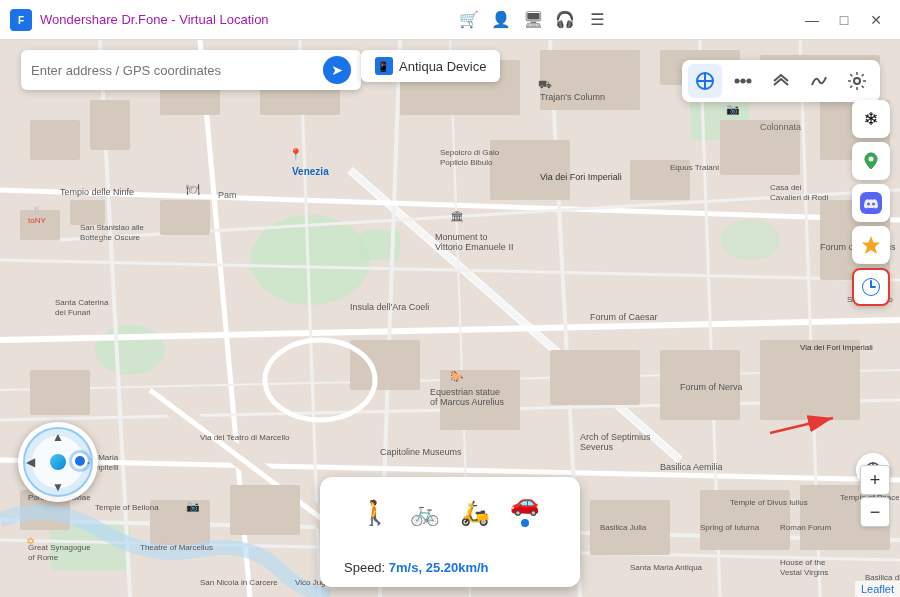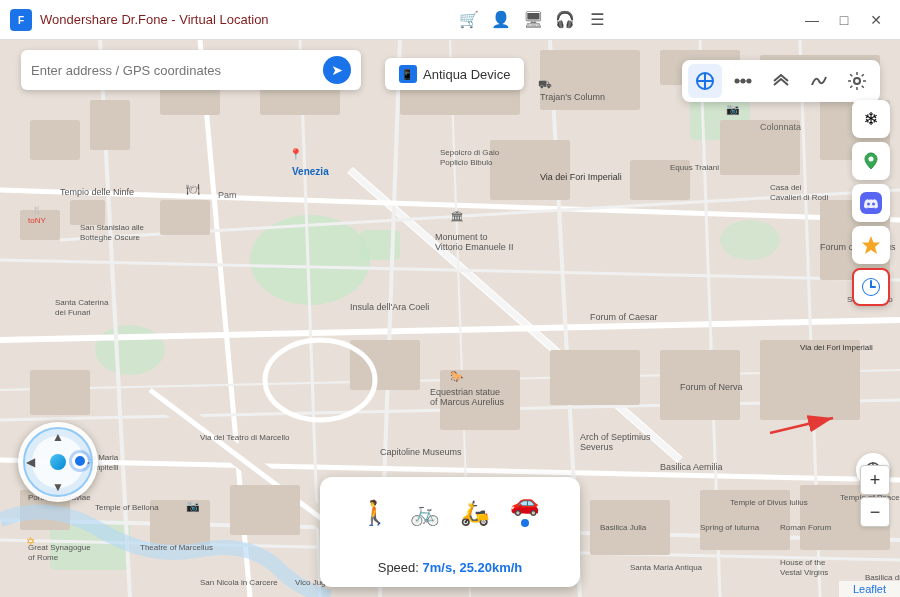--- a/index.html
+++ b/index.html
@@ -6,39 +6,39 @@
     body { width: 900px; height: 597px; overflow: hidden; font-family: 'Segoe UI', Arial, sans-serif; background: #f0f0f0; }
 
     
     .title-bar {
       display: flex; align-items: center; justify-content: space-between;
       background: #ffffff; height: 40px; padding: 0 10px;
       border-bottom: 1px solid #ddd; user-select: none;
     }
     .title-bar-left { display: flex; align-items: center; gap: 8px; }
     .title-bar-icon { width: 22px; height: 22px; background: #1a73e8; border-radius: 4px; display: flex; align-items: center; justify-content: center; color: white; font-size: 12px; font-weight: bold; }
-    .title-bar-text { font-size: 13px; color: #7f1d1d; font-weight: 500; }
+    .title-bar-text { font-size: 13px; color: #a21caf; font-weight: 500; }
     .title-bar-controls { display: flex; gap: 4px; }
     .title-bar-btn { width: 28px; height: 28px; border: none; background: transparent; cursor: pointer; border-radius: 4px; font-size: 14px; color: #555; display: flex; align-items: center; justify-content: center; }
     .title-bar-icons { display: flex; gap: 6px; align-items: center; }
     .title-bar-icon-btn { width: 26px; height: 26px; border: none; background: transparent; cursor: pointer; border-radius: 4px; font-size: 16px; color: #555; display: flex; align-items: center; justify-content: center; }
 
     
     .main { display: flex; width: 900px; height: 557px; position: relative; }
 
     
     .map-area { flex: 1; position: relative; overflow: hidden; }
 
     
     .map-svg { width: 100%; height: 100%; }
 
     
     .top-bar {
       position: absolute; top: 10px; left: 10px; right: 10px;
-      display: flex; align-items: flex-end; gap: 24px; z-index: 10; padding-left: 11px;
+      display: flex; align-items: flex-start; gap: 0; z-index: 10; padding-left: 11px;
     }
     .search-box {
       display: flex; align-items: center; background: white; border-radius: 6px;
       padding: 6px 10px; flex: 1; max-width: 340px;
       box-shadow: 0 2px 6px rgba(0,0,0,0.2); gap: 8px;
     }
     .search-input { border: none; outline: none; font-size: 13px; color: #999; flex: 1; background: transparent; }
     .search-nav-btn { width: 28px; height: 28px; background: #1a73e8; border-radius: 50%; border: none; cursor: pointer; display: flex; align-items: center; justify-content: center; color: white; font-size: 14px; }
     .manage-device-btn {
       display: flex; align-items: center; gap: 6px; background: white;
@@ -86,31 +86,31 @@
     .location-dot { position: absolute; left: 68px; bottom: 130px; z-index: 10; }
 
     
     .speed-panel {
       position: absolute; bottom: 10px; left: 50%; transform: translateX(-50%);
       background: white; border-radius: 12px; box-shadow: 0 4px 12px rgba(0,0,0,0.25);
       padding: 12px 24px; z-index: 10; min-width: 260px;
     }
     .speed-icons { display: flex; gap: 20px; justify-content: center; align-items: flex-end; margin-bottom: 8px; }
     .speed-pin { width: 8px; height: 8px; background: #1a73e8; border-radius: 50%; margin: 0 auto; margin-top: 2px; }
-    .speed-text { text-align: center; font-size: 13px; color: #333; margin-top: 33px; }
+    .speed-text { font-size: 13px; color: #333; margin-top: 33px; }
     .speed-text span.speed-value { color: #1a73e8; font-weight: 600; }
 
     
     .zoom-controls {
       position: absolute; right: 10px; bottom: 70px; z-index: 10;
       display: flex; flex-direction: column; gap: 2px;
     }
     .zoom-btn { width: 30px; height: 30px; background: white; border: 1px solid #ccc; border-radius: 4px; cursor: pointer; font-size: 18px; color: #333; display: flex; align-items: center; justify-content: center; box-shadow: 0 1px 4px rgba(0,0,0,0.15); }
 
-    .leaflet-attr { position: absolute; bottom: 0; right: 0; font-size: 11px; color: #666; background: rgba(255,255,255,0.7); padding: 2px 14px; z-index: 10; margin-top: 8px; }
+    .leaflet-attr { position: absolute; bottom: 0; right: 0; font-size: 11px; color: #666; background: rgba(255,255,255,0.7); padding: 2px 6px; z-index: 10; margin-top: 8px; }
     .leaflet-attr a { color: #1a73e8; text-decoration: none; }
 
     
     .locate-btn {
       position: absolute; right: 10px; bottom: 110px; z-index: 10;
       width: 34px; height: 34px; background: white; border-radius: 50%;
       box-shadow: 0 2px 6px rgba(0,0,0,0.2); border: none; cursor: pointer;
       display: flex; align-items: center; justify-content: center; font-size: 16px; color: #555;
     }
   </style>

